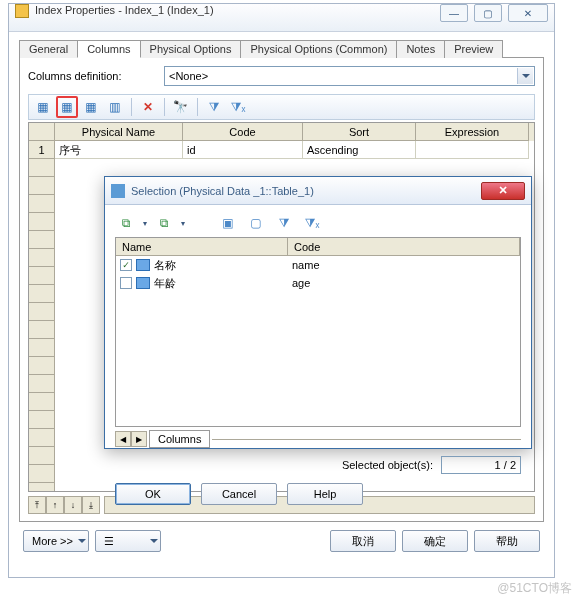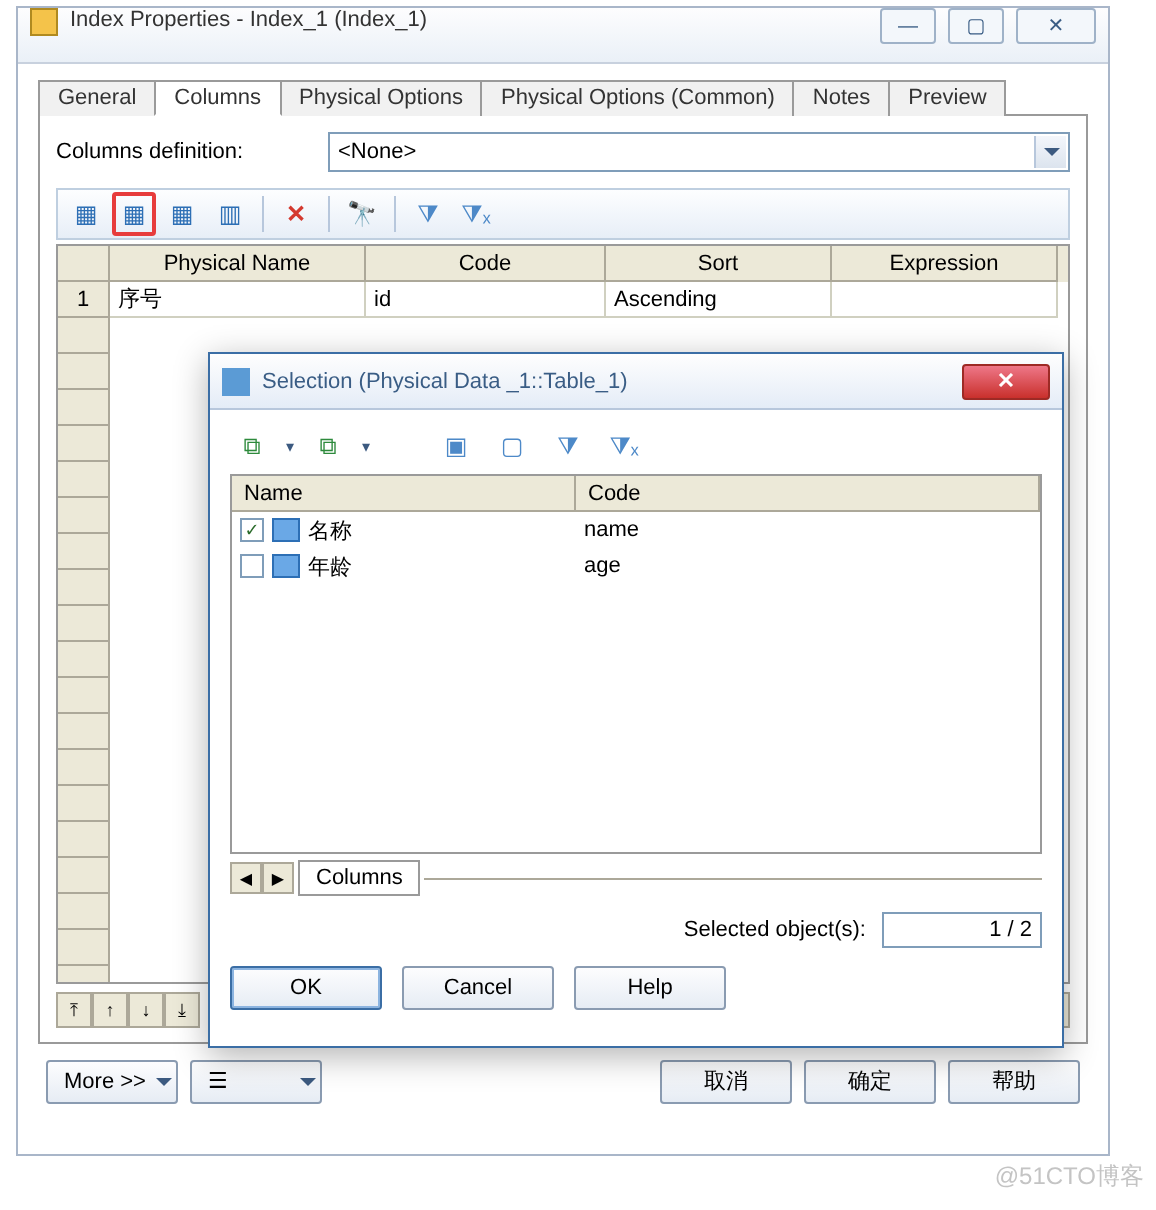--- a/index.html
+++ b/index.html
@@ -56,21 +56,21 @@
 .hscroll { flex: 1; height: 18px; border: 1px solid #aca899; background: #ece9d8; margin-left: 4px; position: relative; }
 
 
 .footer { display: flex; align-items: center; gap: 6px; padding: 8px 4px 0 4px; }
 .btn { min-width: 66px; height: 22px; border: 1px solid #8a9bb1; background: linear-gradient(#fdfdfe,#e6ecf4); border-radius: 2px; text-align: center; line-height: 20px; padding: 0 8px; }
 .btn.combo { display: flex; align-items: center; justify-content: space-between; padding-right: 2px; }
 .footer-spacer { flex: 1; }
 .mini-combo { width: 34px; }
 
 
-.dialog { position: absolute; left: 104px; top: 176px; width: 428px; height: 348px; border: 1px solid #3b6ea5; background: #fff; box-shadow: 0 4px 16px rgba(0,0,0,0.3); }
+.dialog { position: absolute; left: 104px; top: 176px; width: 428px; height: 273px; border: 1px solid #3b6ea5; background: #fff; box-shadow: 0 4px 16px rgba(0,0,0,0.3); }
 .dlg-title { height: 28px; background: linear-gradient(#fefefe,#e4ecf7); display: flex; align-items: center; padding: 0 6px; border-bottom: 1px solid #b7c7dc; }
 .dlg-icon { width: 14px; height: 14px; background: #5b9bd5; margin-right: 6px; }
 .dlg-title-text { flex: 1; color: #3a5d85; }
 .dlg-close { width: 44px; height: 18px; background: linear-gradient(#e78, #c9302c); border: 1px solid #9d2a25; border-radius: 2px; color: #fff; display: flex; align-items: center; justify-content: center; font-weight: bold; }
 
 .dlg-body { padding: 8px 10px; }
 .dlg-toolbar { height: 24px; display: flex; align-items: center; gap: 6px; padding-bottom: 4px; }
 .dlg-list { border: 1px solid #9a9a9a; height: 190px; background: #fff; overflow: auto; }
 .dlg-list-head { display: flex; height: 18px; background: #ece9d8; }
 .dlh { border-right: 1px solid #aca899; border-bottom: 1px solid #aca899; padding: 0 6px; line-height: 18px; }

